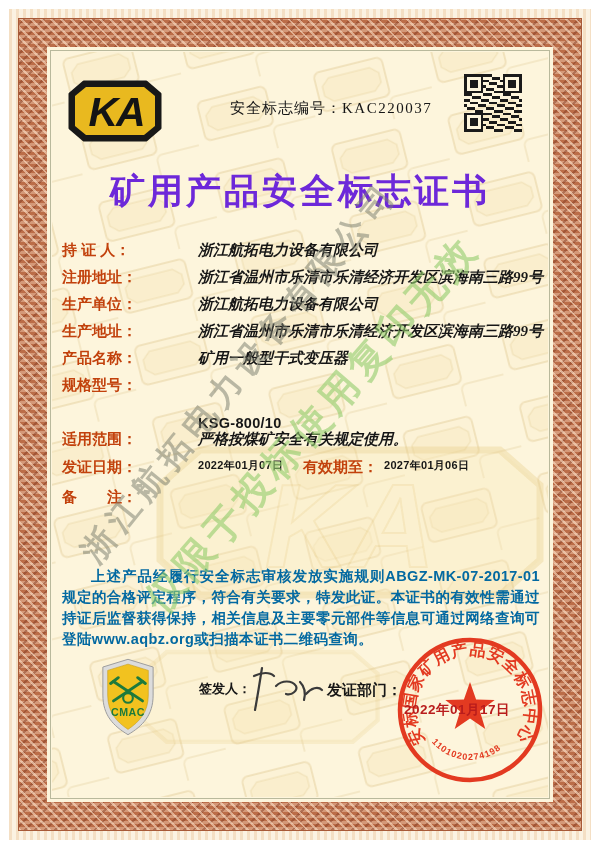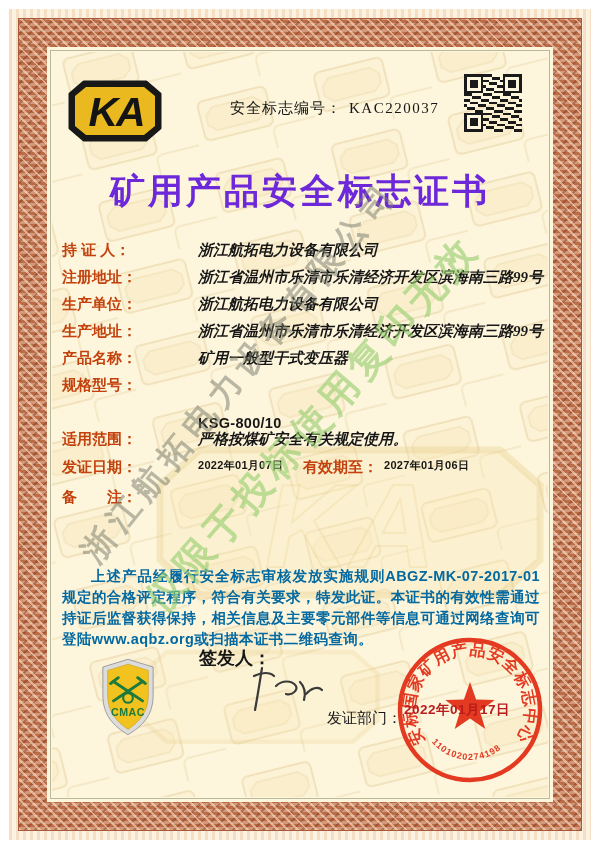--- a/index.html
+++ b/index.html
@@ -16,39 +16,39 @@
           repeating-linear-gradient(0deg,rgba(255,241,226,.28) 0 3px,rgba(158,78,48,.22) 3px 6px);
         border:1px solid #a85a38;}
   .inner{position:absolute;inset:47px;background:#fdf5dc;}
   .innerline{position:absolute;inset:50px;border:1px solid #b9b99c;pointer-events:none;}
   
   .bgsvg{position:absolute;left:52px;top:52px;width:496px;height:745px;z-index:1;}
   
   .ka-logo{position:absolute;left:68px;top:80px;width:94px;height:62px;z-index:20;}
   .certno{position:absolute;left:230px;top:99px;z-index:20;font-family:"Liberation Serif",serif;
           font-size:15px;letter-spacing:1px;white-space:nowrap;}
-  .certno .v{margin-left:7px;letter-spacing:1.5px;text-align:center;}
+  .certno .v{letter-spacing:1.5px;text-align:center;}
   .qr{position:absolute;left:464px;top:74px;width:58px;height:58px;z-index:20;}
   .title{position:absolute;left:0;top:168px;width:600px;text-align:center;z-index:20;
          font-family:"Liberation Serif",serif;font-weight:700;font-size:35px;letter-spacing:3px;color:#6d28d9;}
   
   .row{position:absolute;left:62px;z-index:20;white-space:nowrap;}
   .lab{display:inline-block;font-weight:700;font-size:15px;color:#c2410c;}
   .val{position:absolute;font-weight:700;font-size:14.5px;white-space:nowrap;}
   .val-kai{font-family:"Liberation Serif",serif;font-style:italic;font-weight:700;font-size:15px;}
   .val-sans{font-family:"Liberation Sans",sans-serif;font-weight:700;font-size:14.5px;letter-spacing:.3px;margin-top:39px;}
   .val-date{font-family:Liberation Sans, sans-serif;font-weight:700;font-size:11px;letter-spacing:.3px;}
   
   .statement{position:absolute;left:62px;top:566px;width:478px;z-index:20;
              font-weight:700;font-size:14.5px;line-height:21px;text-align:justify;
              text-indent:2em;letter-spacing:.4px;color:#0369a1;}
   
   .cmac{position:absolute;left:99px;top:658px;width:58px;height:78px;z-index:20;}
-  .signer{position:absolute;left:199px;top:646px;z-index:20;font-weight:700;font-size:18px;}
-  .dept{position:absolute;left:327px;top:681px;z-index:20;font-weight:400;font-size:15px;margin-top:28px;}
+  .signer{position:absolute;left:199px;top:680px;z-index:20;font-weight:700;font-size:13px;}
+  .dept{position:absolute;left:327px;top:681px;z-index:20;font-weight:700;font-size:15px;}
   .sig{position:absolute;left:248px;top:660px;width:78px;height:56px;z-index:25;}
   .stamp{position:absolute;left:395px;top:635px;width:150px;height:150px;z-index:40;opacity:.95;}
   .stampdate{position:absolute;left:404px;top:701px;z-index:45;font-weight:700;font-size:13.5px;
              letter-spacing:.5px;color:#b91c1c;}
   
   .wm{position:absolute;z-index:30;white-space:nowrap;font-weight:700;pointer-events:none;
       font-family:"Liberation Serif",serif;}
   .wm-company{left:240px;top:372px;font-size:33px;letter-spacing:7px;color:rgba(122,126,112,.52);
               transform:translate(-50%,-50%) rotate(-51deg);}
   .wm-notice{left:312px;top:424px;font-size:39px;letter-spacing:5px;color:rgba(148,205,110,.62);

